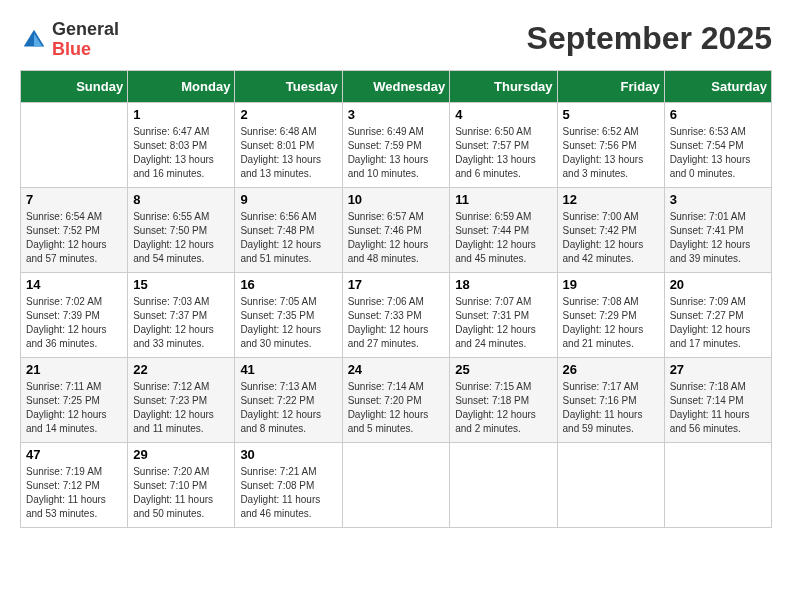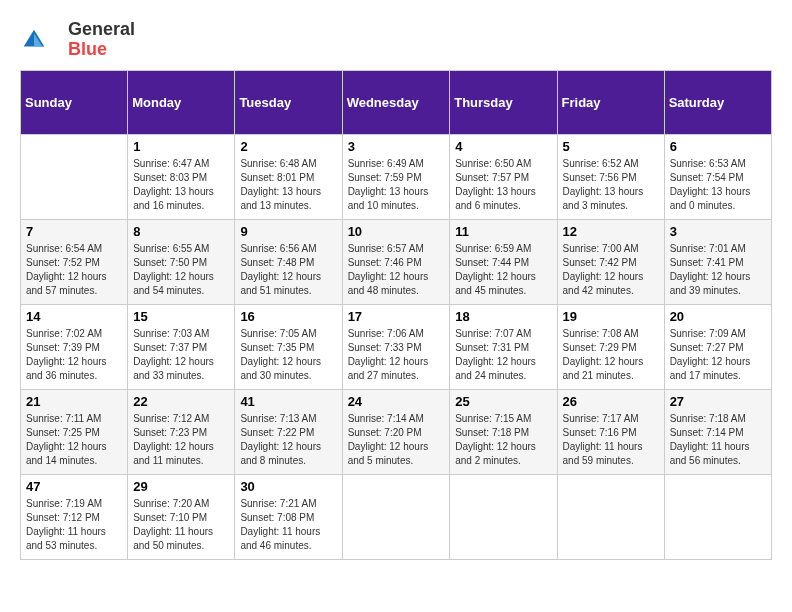--- a/index.html
+++ b/index.html
@@ -12,21 +12,21 @@
     }
     .header {
       display: flex;
       justify-content: space-between;
       align-items: flex-start;
       margin-bottom: 10px;
     }
     .logo {
       display: flex;
       align-items: center;
-      gap: 20px;
+      gap: 4px;
     }
     .logo-text {
       font-size: 18px;
       font-weight: bold;
       line-height: 1.1;
     }
     .logo-general { color: #333; }
     .logo-blue { color: #ef4444; }
     .logo-icon {
       width: 28px;
@@ -43,24 +43,24 @@
     .location {
       font-size: 16px;
       color: #555;
     }
     table {
       width: 100%;
       border-collapse: collapse;
       font-size: 11px;
     }
     thead tr th {
-      background-color: #4c1d95;
+      background-color: #15803d;
       color: #fff;
-      padding: 24px 4px;
-      text-align: left;
+      padding: 8px 4px;
+      text-align: right;
       font-size: 13px;
       font-weight: bold;
       border: 1px solid #ccc;
     }
     tbody tr td {
       border: 1px solid #ccc;
       vertical-align: top;
       padding: 4px 5px;
       height: 85px;
       width: 108px;
@@ -94,20 +94,21 @@
     <svg class="logo-icon" viewBox="0 0 30 30">
       <polygon points="15,4 26,22 4,22" fill="#1a6fba"></polygon>
       <polygon points="15,8 24,22 15,22" fill="#5aaae8"></polygon>
     </svg>
     <div class="logo-text">
       <span class="logo-general">General</span><br>
       <span class="logo-blue">Blue</span>
     </div>
   </div>
   <div class="title-block">
+    <div class="month-year">September 2025</div>
   </div>
 </div>
 
 <table>
   <thead>
     <tr>
     <th>Sunday</th>
         <th>Monday</th>
         <th>Tuesday</th>
         <th>Wednesday</th>

